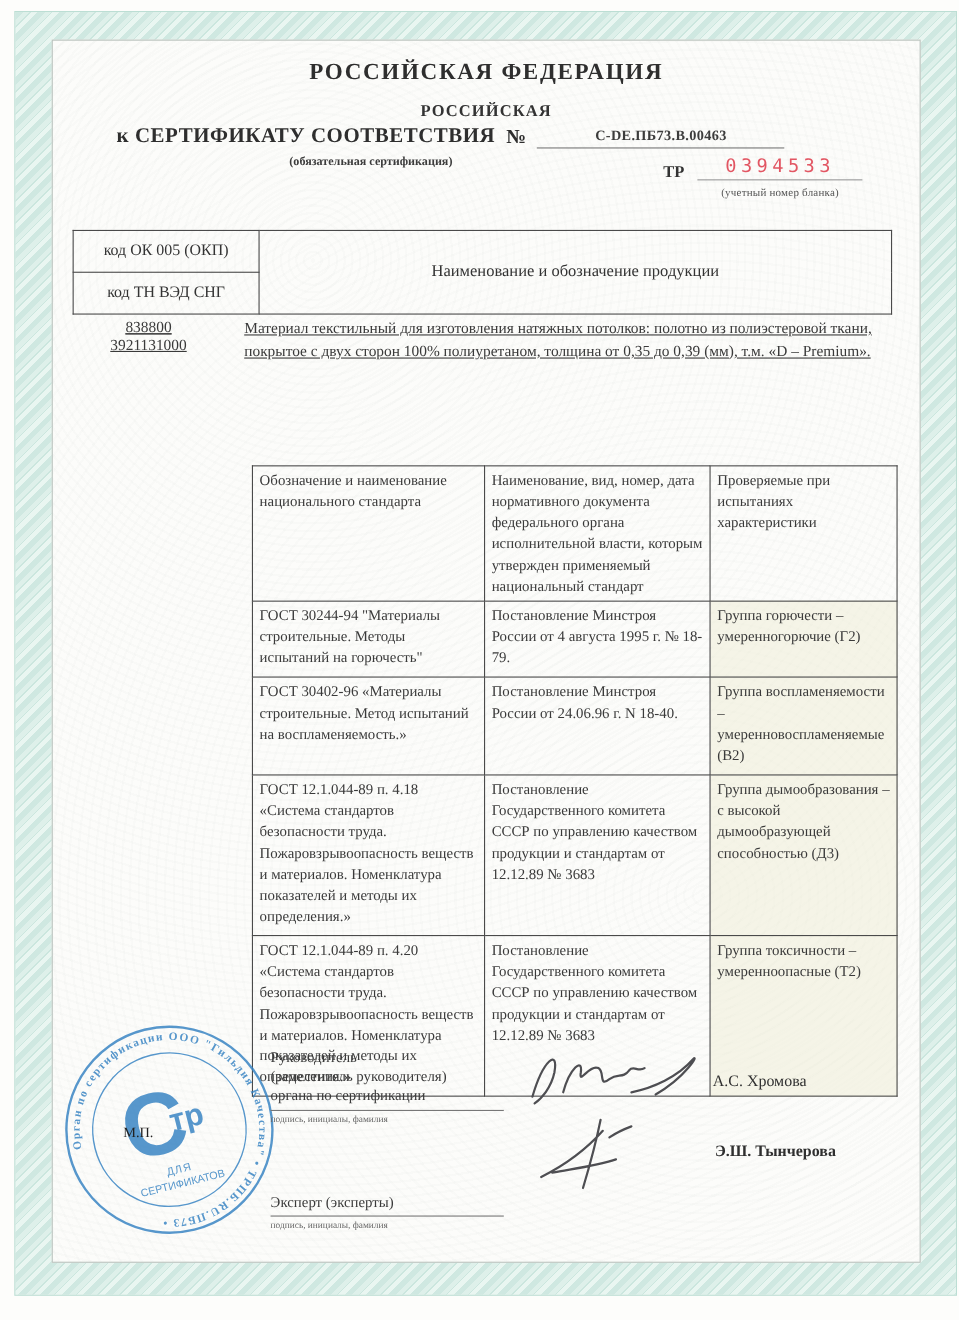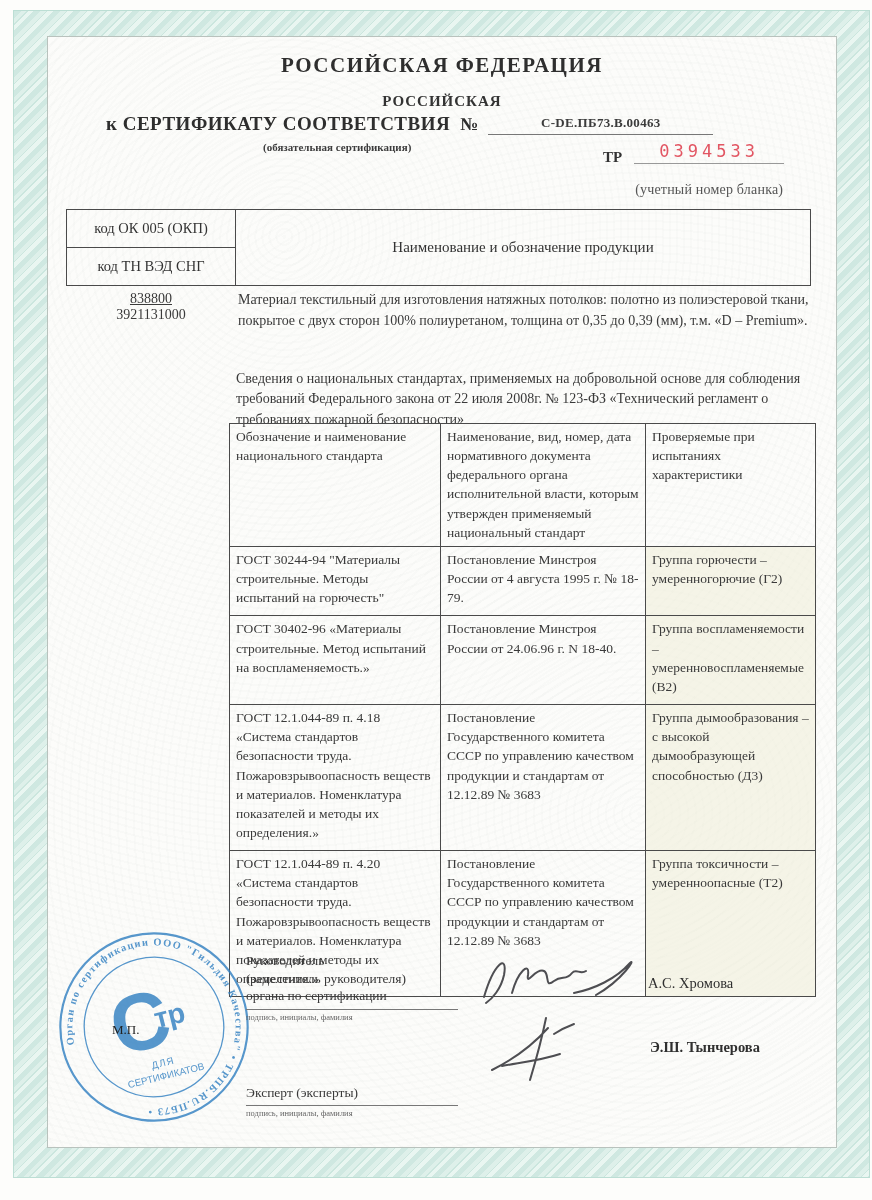--- a/index.html
+++ b/index.html
@@ -34,28 +34,28 @@
   .cert-number{display:inline-block;width:225px;text-align:center;font-size:13px;font-weight:bold;
     color:#3c3c3c;border-bottom:1px solid #777;padding-bottom:3px;letter-spacing:0.3px;}
   .t-oblig{position:absolute;left:215px;top:104px;width:330px;
     font-size:11px;font-weight:bold;color:#3c3c3c;}
   .tr-block{position:absolute;left:555px;top:104px;display:flex;align-items:flex-start;gap:12px;}
   .tr-label{font-size:15px;font-weight:bold;color:#333;margin-top:8px;}
   .tr-num-wrap{width:150px;text-align:center;}
   .tr-number{font-family:"DejaVu Sans Mono",monospace;font-size:17px;font-weight:normal;
     color:#e056;color:#e25663;letter-spacing:4px;border-bottom:1px solid #8a8;border-bottom:1px solid #999;
     display:block;padding-bottom:2px;}
-  .tr-caption{font-size:14px;color:#555;display:block;margin-top:18px;letter-spacing:0.2px;}
+  .tr-caption{font-size:10px;color:#555;display:block;margin-top:6px;letter-spacing:0.2px;}
   
   .codes-table{position:absolute;left:18px;top:172px;width:745px;border-collapse:collapse;}
   .codes-table td{border:1.5px solid #4a4a4a;font-size:14.5px;font-weight:normal;color:#333;}
   .codes-table .c-left{width:166px;text-align:center;height:35px;}
   .codes-table .c-right{text-align:center;font-size:15px;}
   
-  .product-row{position:absolute;left:18px;top:252px;width:752px;display:flex;}
+  .product-row{position:absolute;left:2px;top:252px;width:752px;display:flex;text-decoration:underline;}
   .prod-codes{width:170px;text-align:center;font-size:14px;color:#3a3a3a;padding-top:2px;}
   .prod-code1{text-decoration:underline;}
   .prod-desc{flex:1;font-size:14px;line-height:1.5;color:#3a3a3a;padding-left:2px;}
   
   .intro{position:absolute;left:188px;top:332px;width:592px;font-size:14px;line-height:1.45;color:#3a3a3a;}
   
   .std-table{position:absolute;left:181px;top:386px;width:587px;border-collapse:collapse;}
   .std-table td{border:1.5px solid #4a4a4a;vertical-align:top;font-size:13.5px;line-height:1.42;
     color:#3a3a3a;padding:3px 6px 8px 6px;}
   .std-table .col1{width:36%;}
@@ -117,21 +117,20 @@
     </table>
 
   <div class="product-row">
     <div class="prod-codes">
       <div class="prod-code1">838800</div>
       <div>3921131000</div>
     </div>
     <div class="prod-desc">Материал текстильный для изготовления натяжных потолков: полотно из полиэстеровой ткани, покрытое с двух сторон 100% полиуретаном, толщина  от 0,35 до 0,39 (мм), т.м. «D – Premium».</div>
   </div>
 
-  <div class="intro">Сведения о национальных стандартах, применяемых на  добровольной основе для соблюдения требований Федерального закона от 22 июля 2008г. № 123-ФЗ «Технический регламент о требованиях пожарной безопасности»</div>
 
   <table class="std-table">
     <tbody>
         <tr class="hdr">
       <td class="col1">Обозначение и наименование национального стандарта</td>
       <td class="col2">Наименование, вид, номер, дата нормативного документа федерального органа исполнительной власти, которым утвержден применяемый национальный стандарт</td>
       <td class="col3">Проверяемые при испытаниях характеристики</td>
     </tr>
     <tr>
       <td class="col1">ГОСТ 30244-94 "Материалы строительные. Методы испытаний на горючесть"</td>

